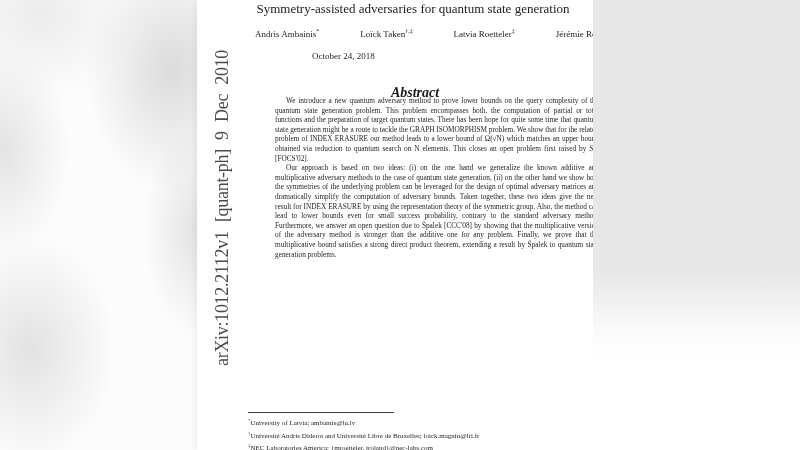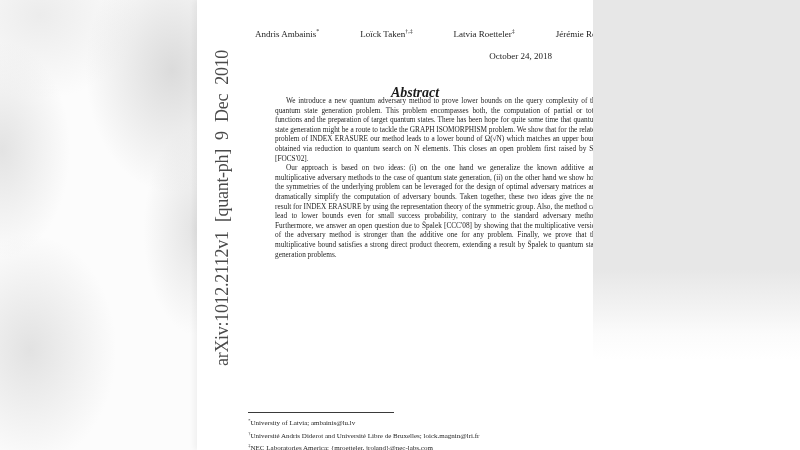--- a/index.html
+++ b/index.html
@@ -52,21 +52,21 @@
 
   .authors {
     position:absolute; left:58px; top:28px; width:360px;
     display:flex; justify-content:space-between;
     font-size:9px; color:#1c1c1c; white-space:nowrap;
   }
   .authors sup { font-size:6px; }
 
   .date {
     position:absolute; left:115px; top:51px; width:240px;
-    font-size:9px; text-align:right; color:#1c1c1c;
+    font-size:9px; text-align:left; color:#1c1c1c;
   }
 
   .abstract-heading {
     position:absolute; left:98px; top:85px; width:240px;
     font-size:14px; font-weight:bold; text-align:center; color:#1c1c1c;font-style:italic;
   }
 
   .abstract-body {
     position:absolute; left:78px; top:96px; width:324px;
     font-size:7.3px; line-height:9.6px; text-align:justify; color:#1e1e1e;
@@ -85,20 +85,21 @@
 <body>
 
 <div class="scene">
 
   <div class="backdrop-left"></div>
 
   <div class="page">
 
     <div class="arxiv-stamp">arXiv:1012.2112v1 [quant-ph] 9 Dec 2010</div>
 
+    <h1 class="title">Symmetry-assisted adversaries for quantum state generation</h1>
 
     <div class="authors">
       <span class="author"><span>Andris Ambainis</span><sup>*</sup></span>
       <span class="author"><span>Loïck Taken</span><sup>†,‡</sup></span>
       <span class="author"><span>Latvia Roetteler</span><sup>‡</sup></span>
       <span class="author"><span>Jérémie Roland</span><sup>‡</sup></span>
     </div>
 
     <div class="date">October 24, 2018</div>
 

